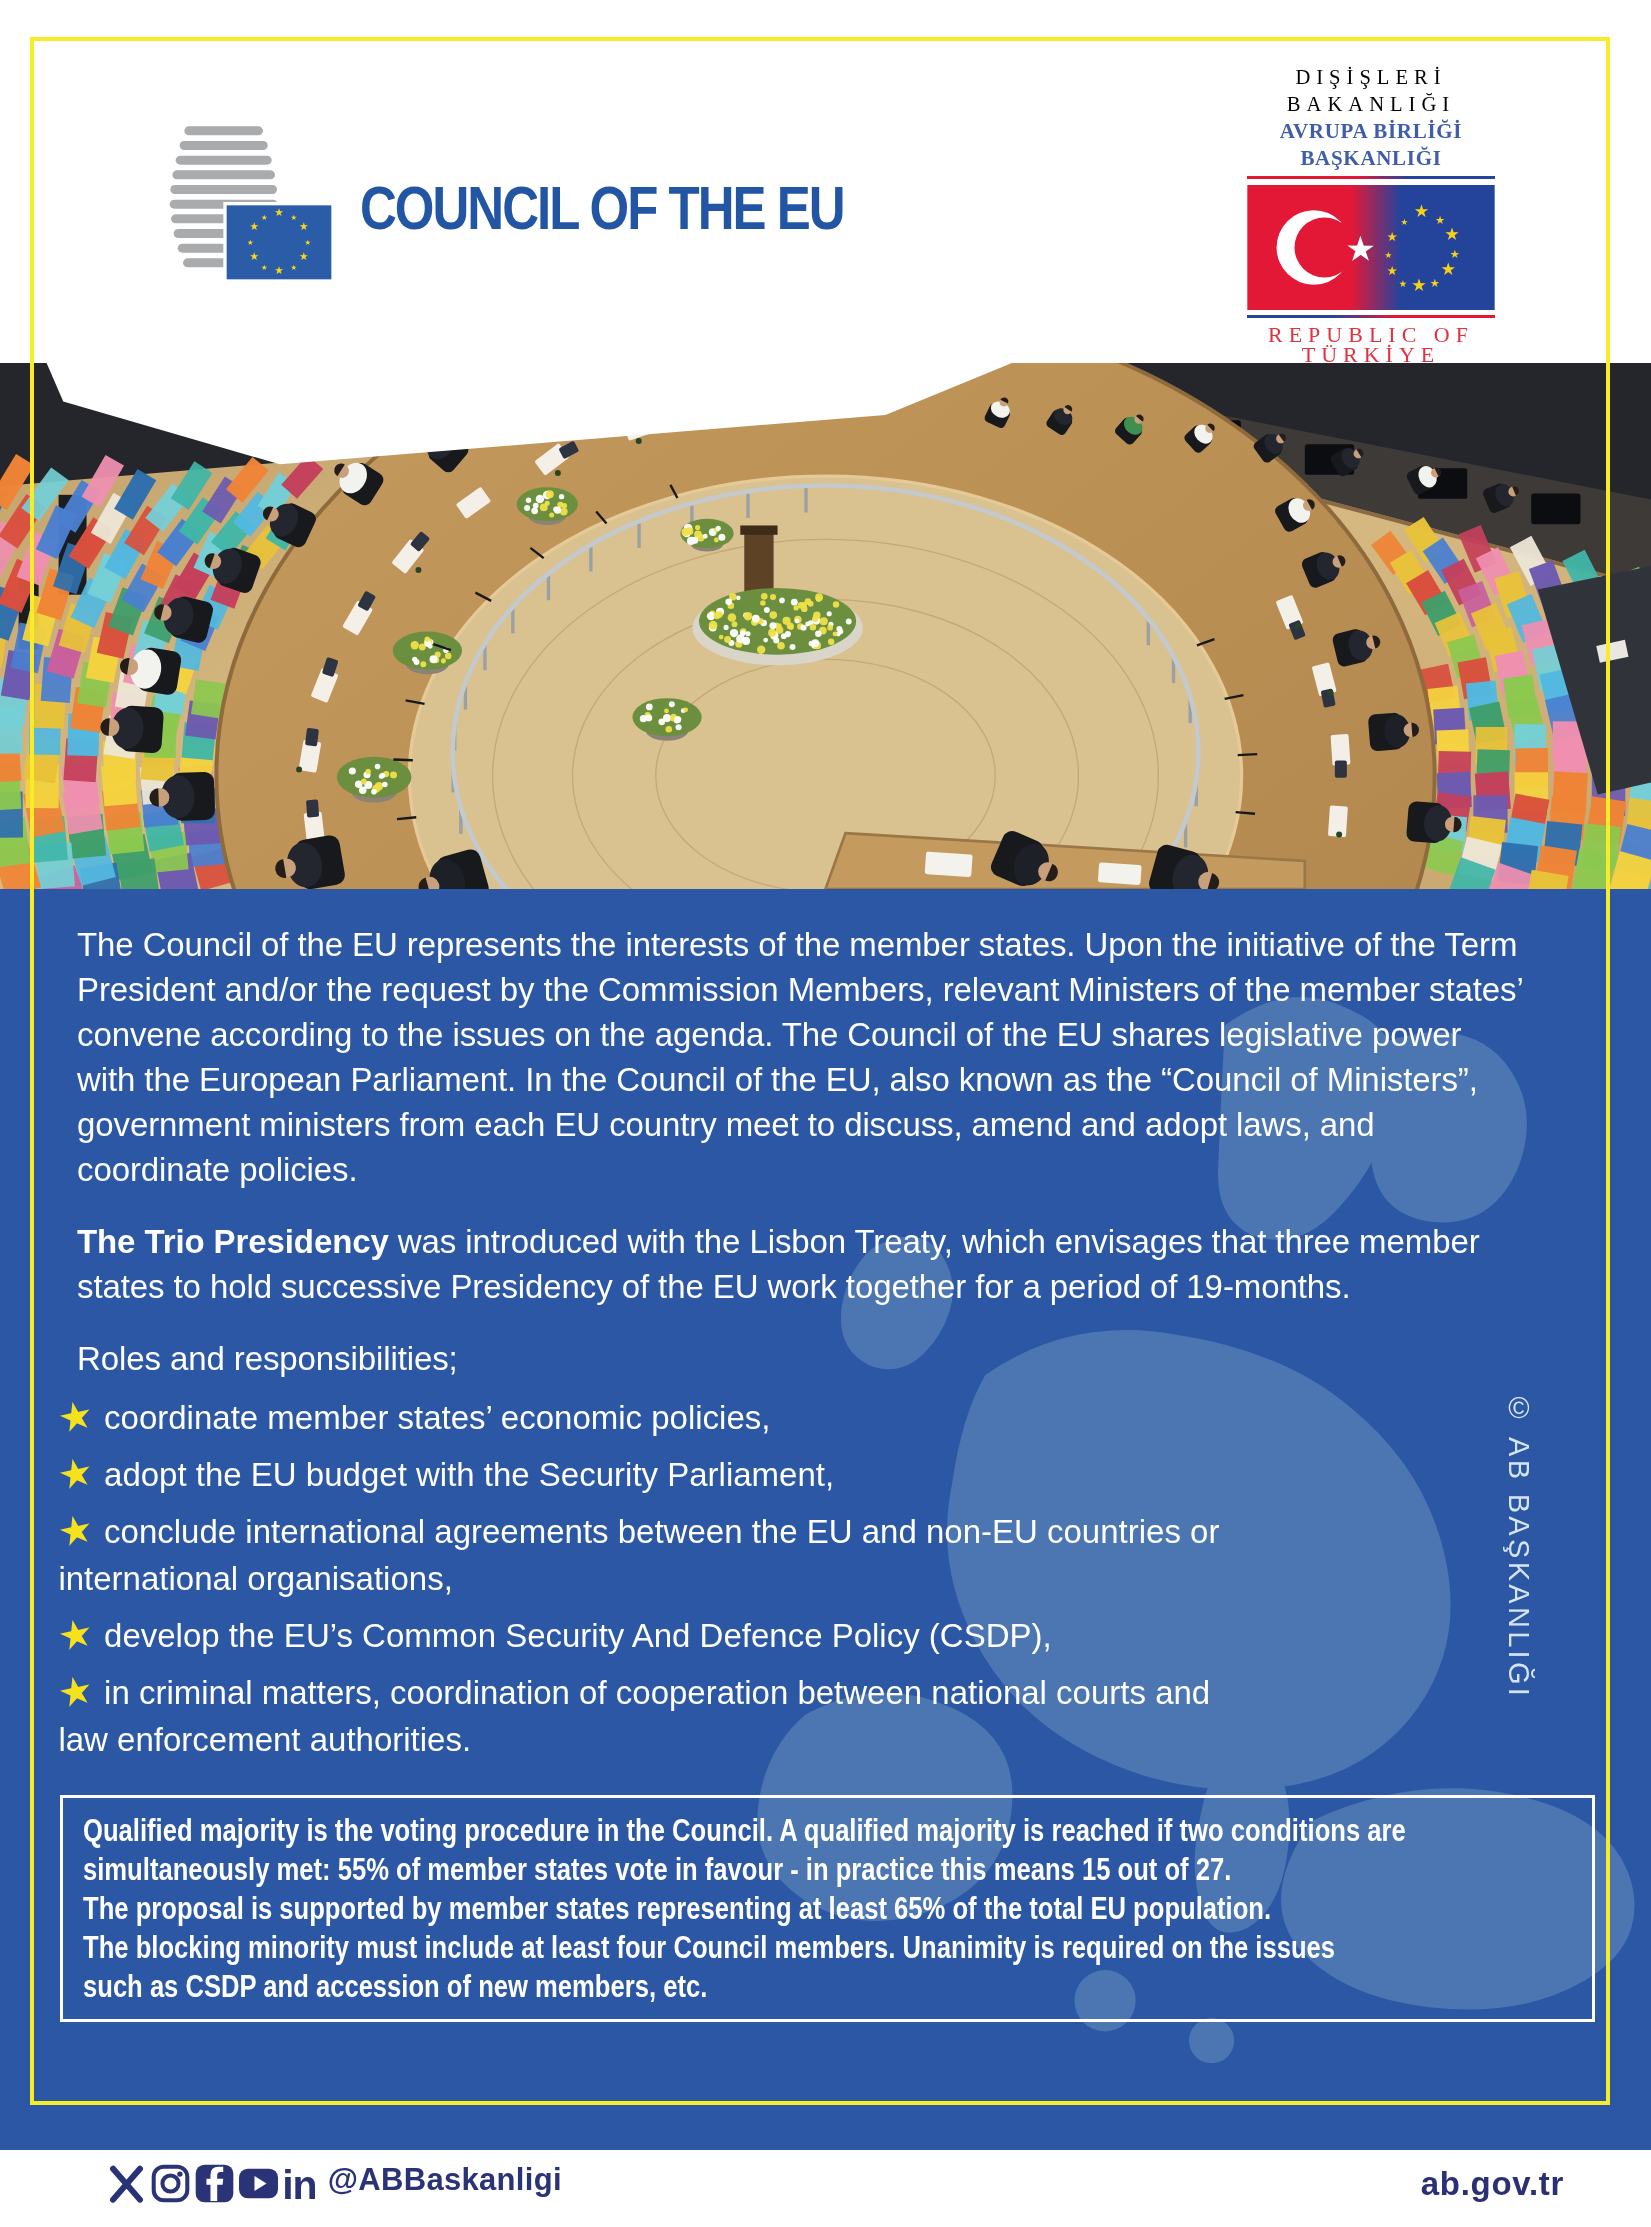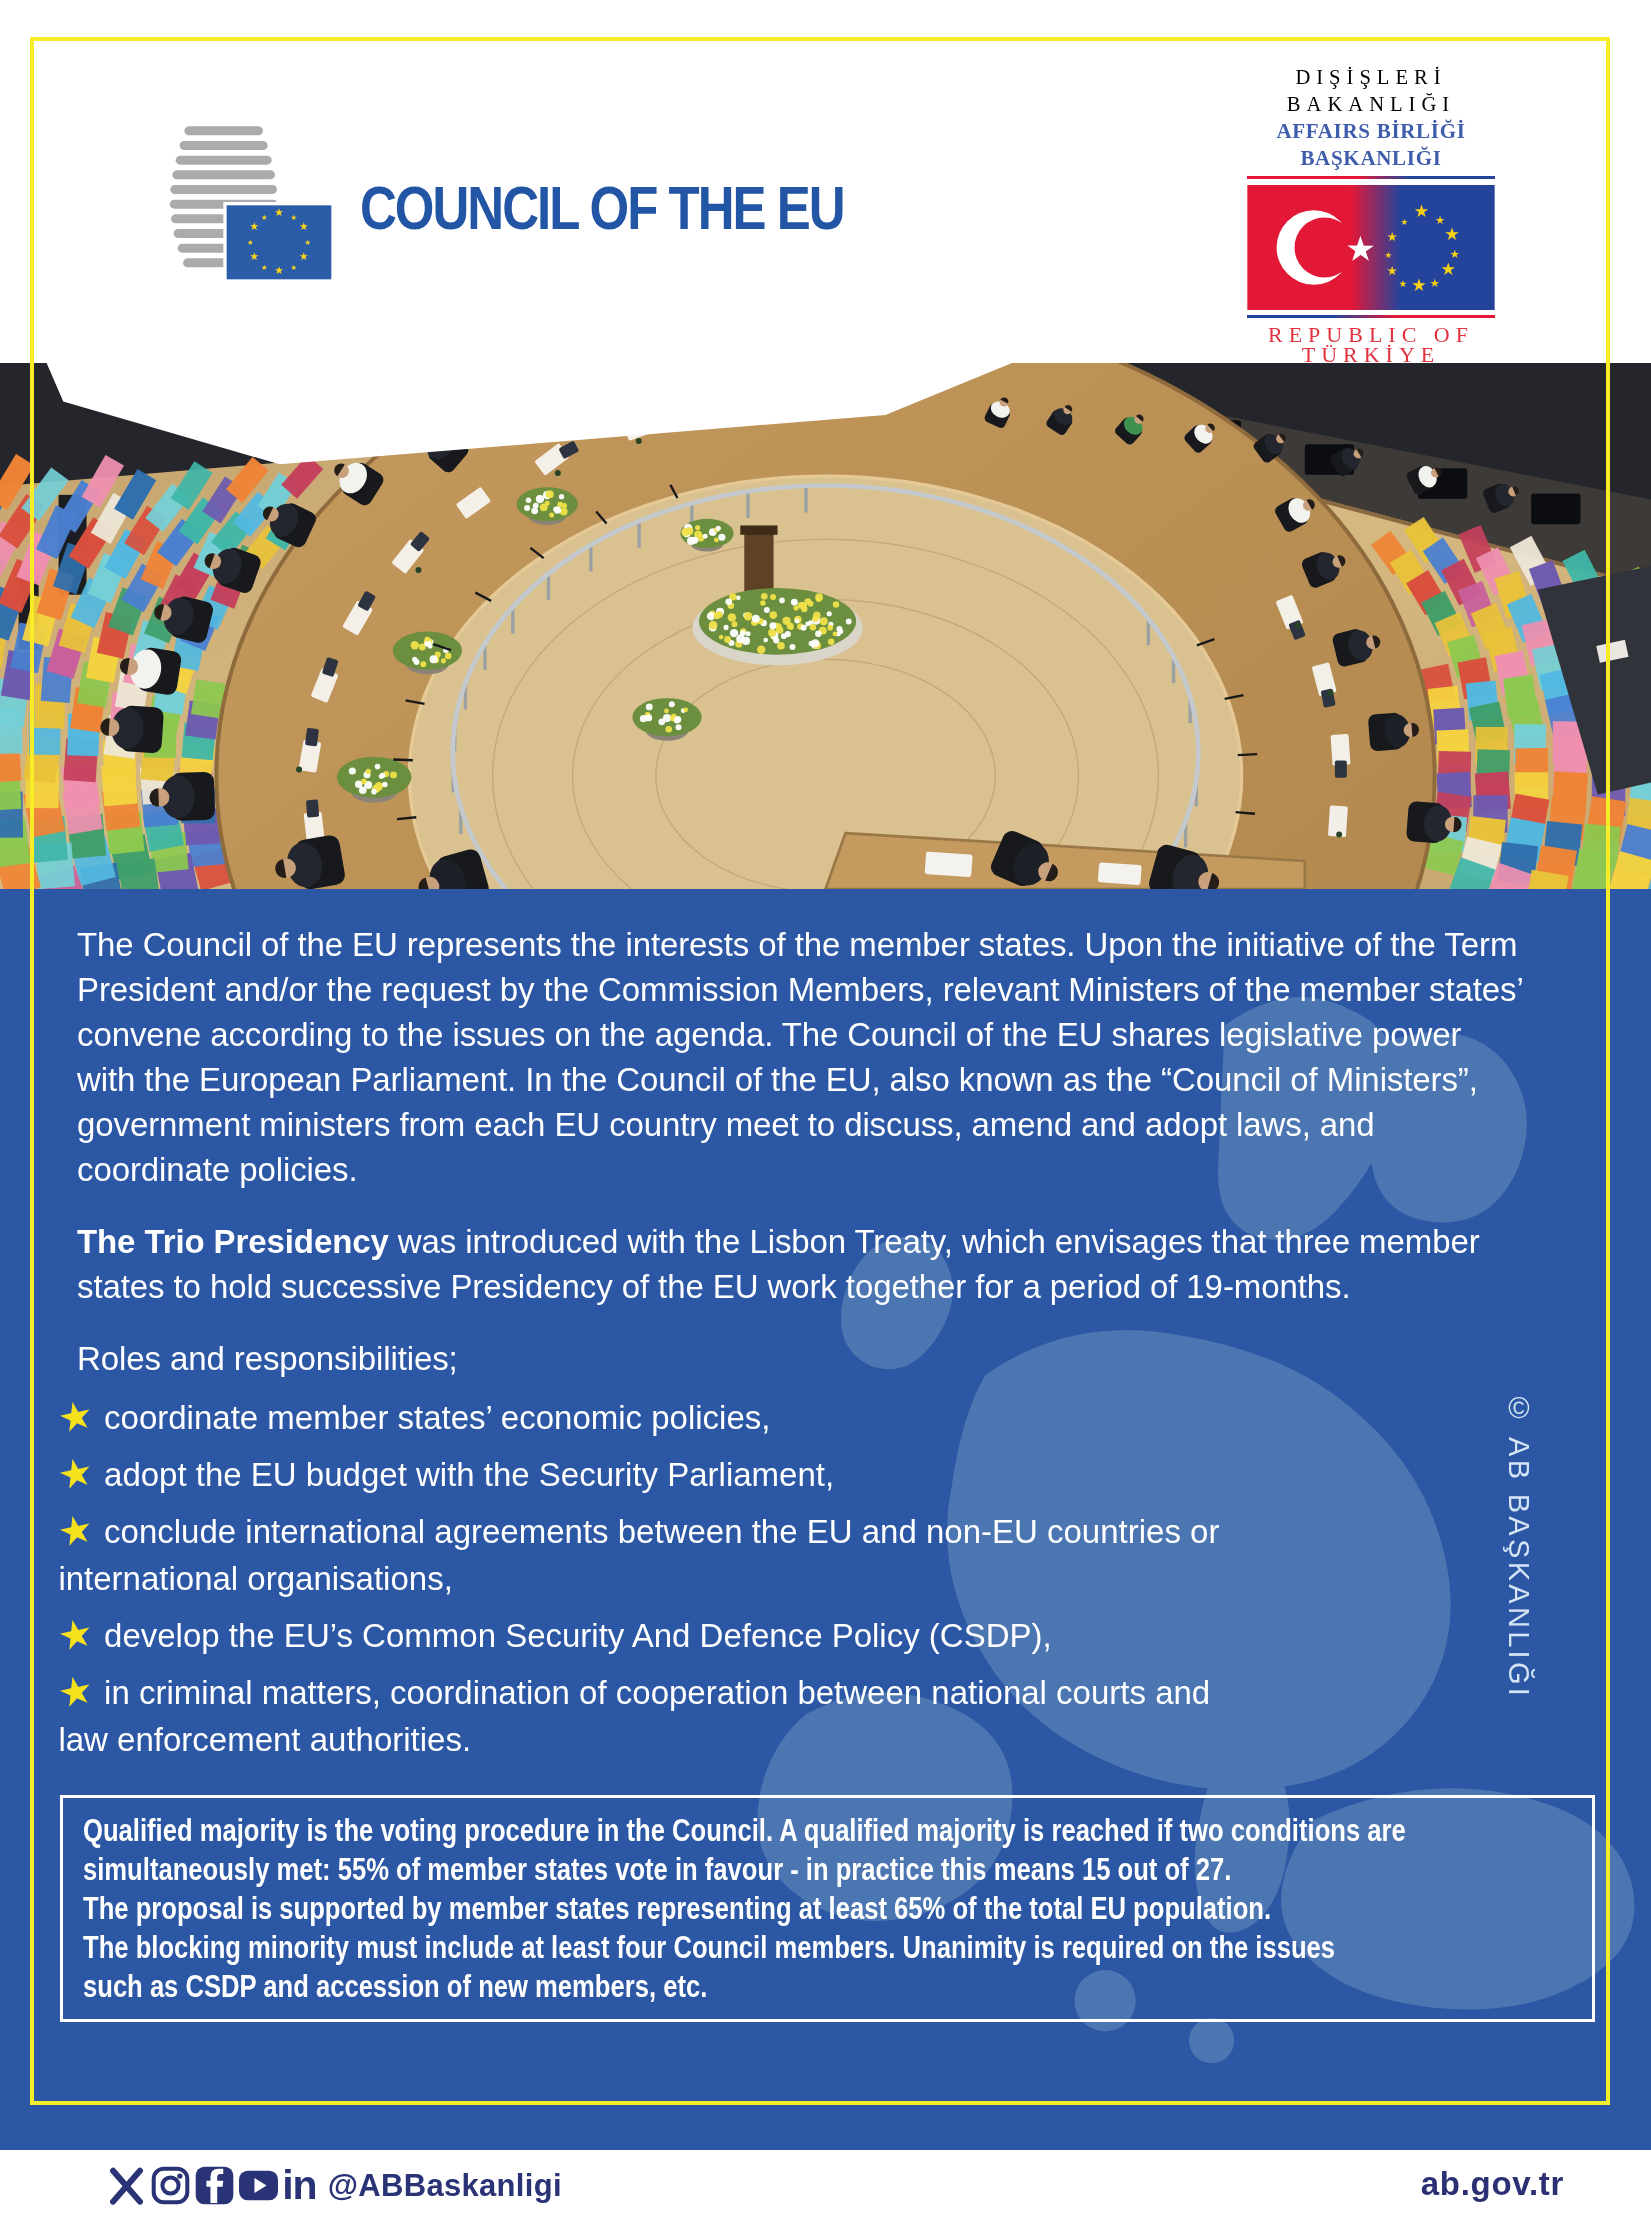--- a/index.html
+++ b/index.html
@@ -43,21 +43,21 @@
   .info-box{margin:32px 0 0 -16.6px;width:1535px;box-sizing:border-box;
     border:3.3px solid #ffffff;padding:13.3px 20px;}
   .info-inner{width:1798px;transform:scaleX(0.826);transform-origin:left top;
     font-size:31px;line-height:39px;font-weight:bold;white-space:pre-line;}
   .copyright{position:absolute;left:1502px;top:503px;z-index:1;
     writing-mode:vertical-rl;text-orientation:mixed;
     font-size:29px;letter-spacing:3.3px;color:#d6e5f5;}
 
   
   .footer{position:absolute;left:0;top:2150px;width:1651px;height:78px;background:#ffffff;}
-  .social{position:absolute;left:105px;top:12px;display:flex;align-items:center;gap:1px;}
+  .social{position:absolute;left:105px;top:12px;display:flex;align-items:flex-start;gap:1px;}
   .social svg{display:block;}
   .li-glyph{font-size:41px;font-weight:bold;color:#2b3377;letter-spacing:-1.3px;margin-left:1.3px;}
   .handle{font-size:31px;font-weight:bold;color:#2b3377;margin-left:10.7px;letter-spacing:0.3px;}
   .website{position:absolute;right:87px;top:14.7px;font-size:33px;font-weight:bold;
     color:#2b3074;letter-spacing:0.7px;}
 
   
   .frame{position:absolute;left:30px;top:37px;width:1580px;height:2068px;
     border:4.7px solid #f8ec26;box-sizing:border-box;z-index:40;pointer-events:none;}
 </style>
@@ -97,21 +97,21 @@
           <text x="134" y="158" font-size="16">★</text>
           <text x="149" y="142" font-size="11">★</text>
         </g>
       </svg>
     </div>
 
     <div class="council-title">COUNCIL OF THE EU</div>
 
     <div class="ministry">
       <div class="tr2">DIŞİŞLERİ BAKANLIĞI</div>
-      <div class="tr3">AFFAIRS BİRLİĞİ BAŞKANLIĞI</div>
+      <div class="tr3">AVRUPA BİRLİĞİ BAŞKANLIĞI</div>
       <div class="divider"></div>
       <div class="flagwrap">
         <svg width="248" height="125" viewBox="0 0 372 188">
           <defs>
             <linearGradient id="trEu" x1="0" y1="0" x2="1" y2="0">
               <stop offset="0" stop-color="#e31837"></stop>
                 <stop offset="0.42" stop-color="#e31837"></stop>
               <stop offset="0.62" stop-color="#24449c"></stop>
                 <stop offset="1" stop-color="#24449c"></stop>
             </linearGradient>

